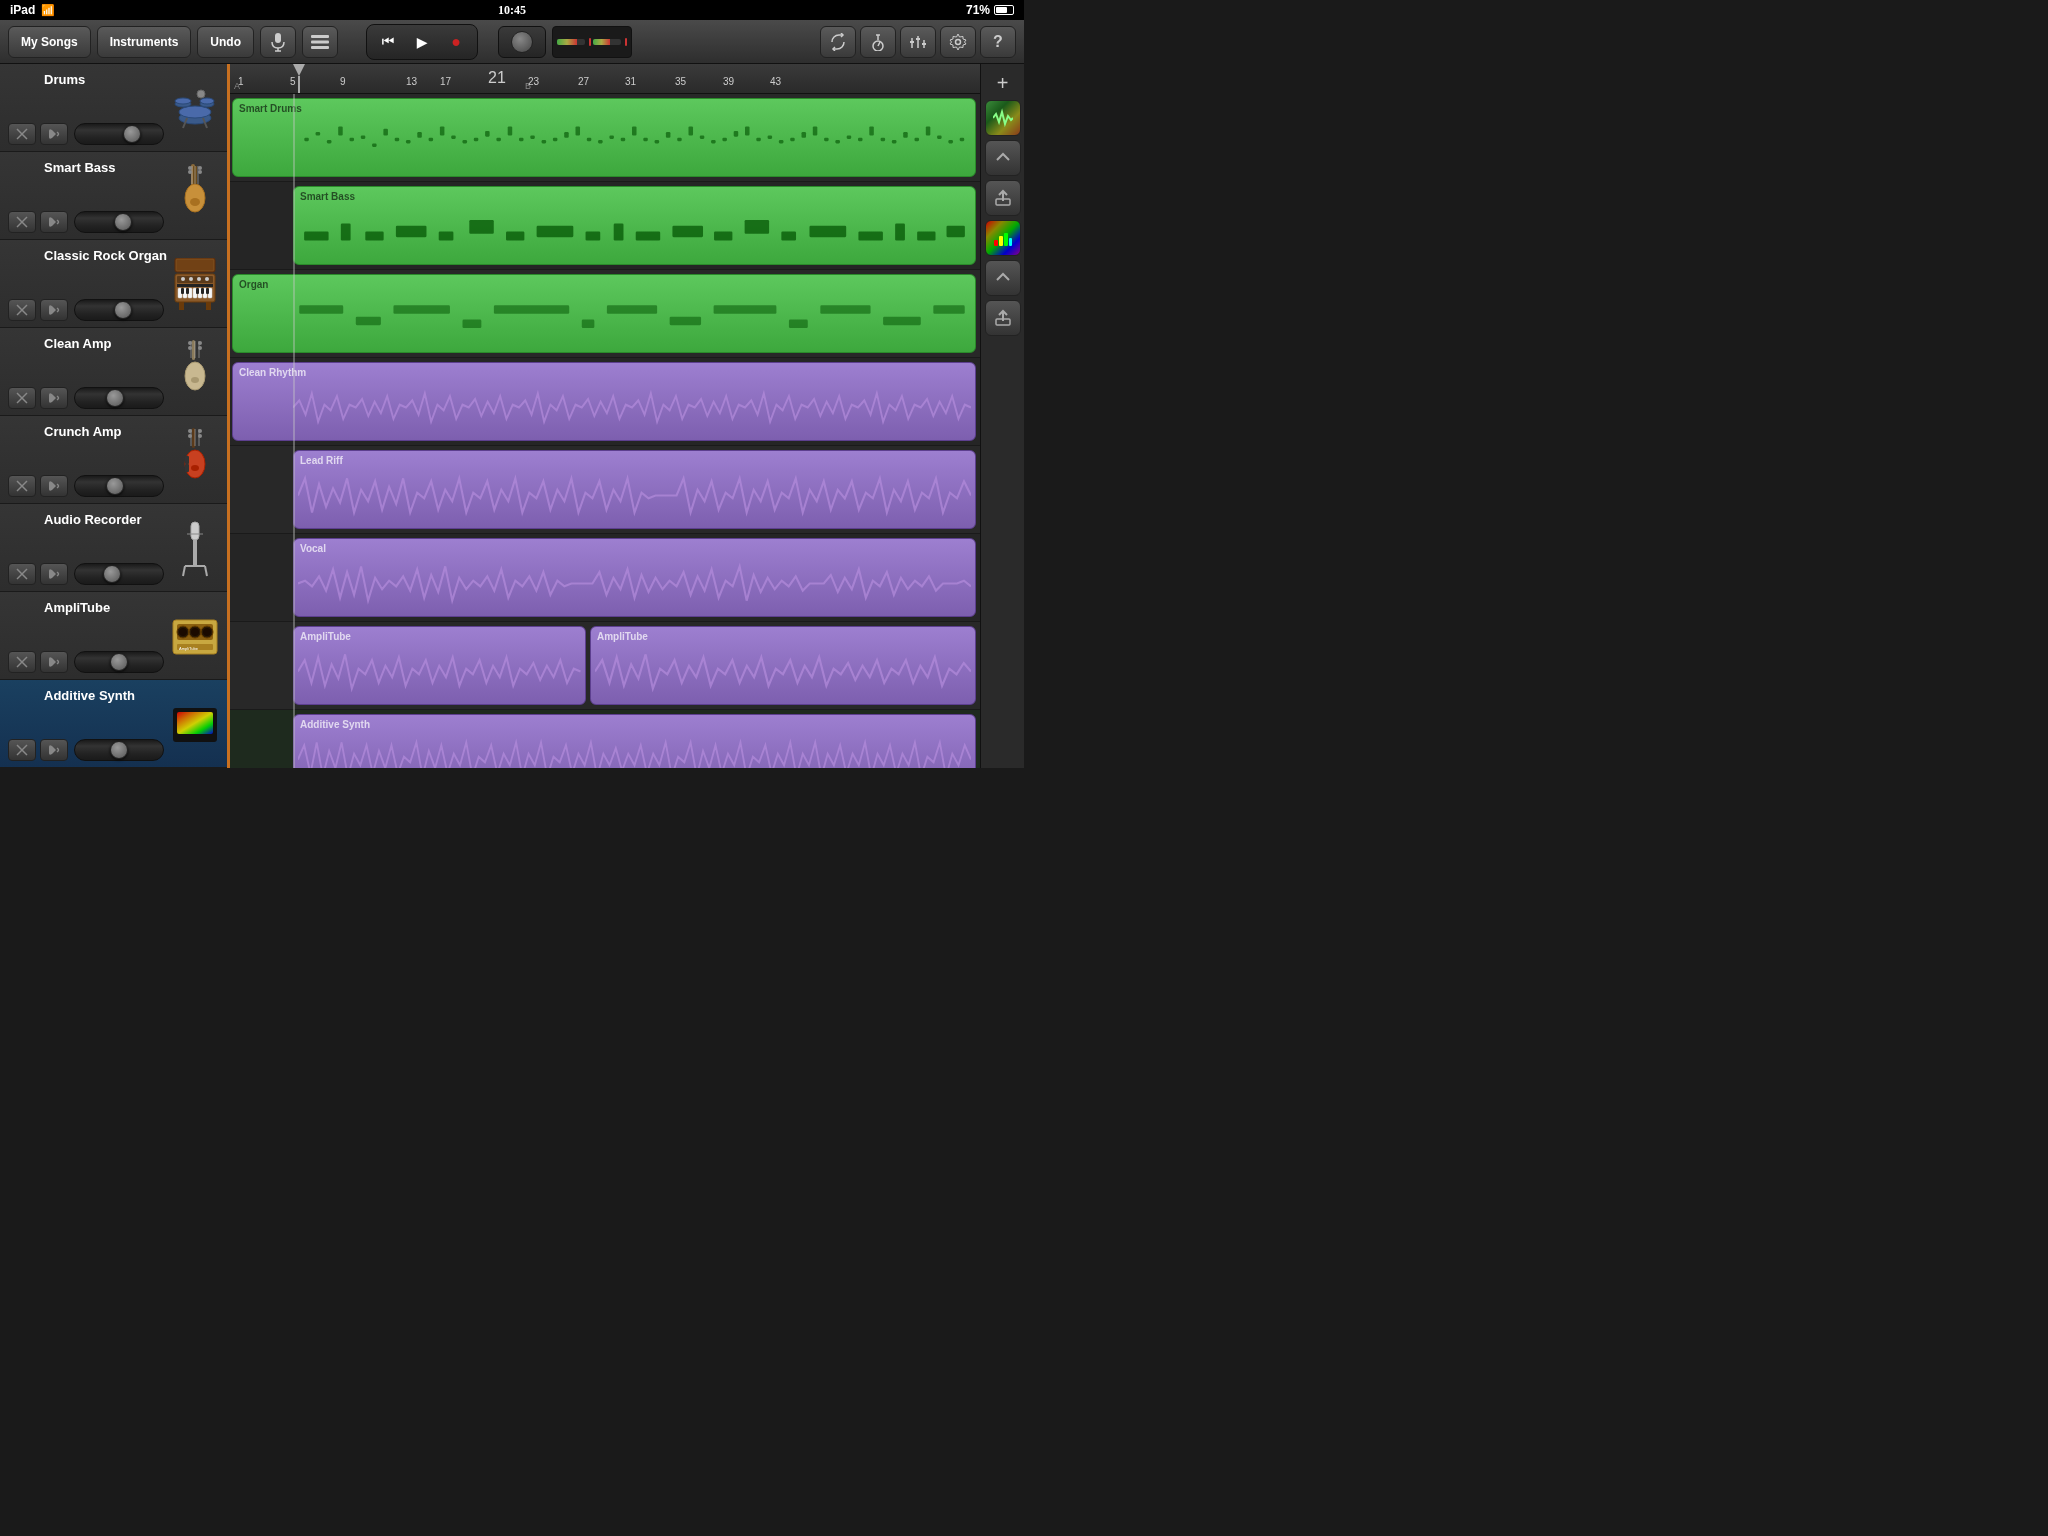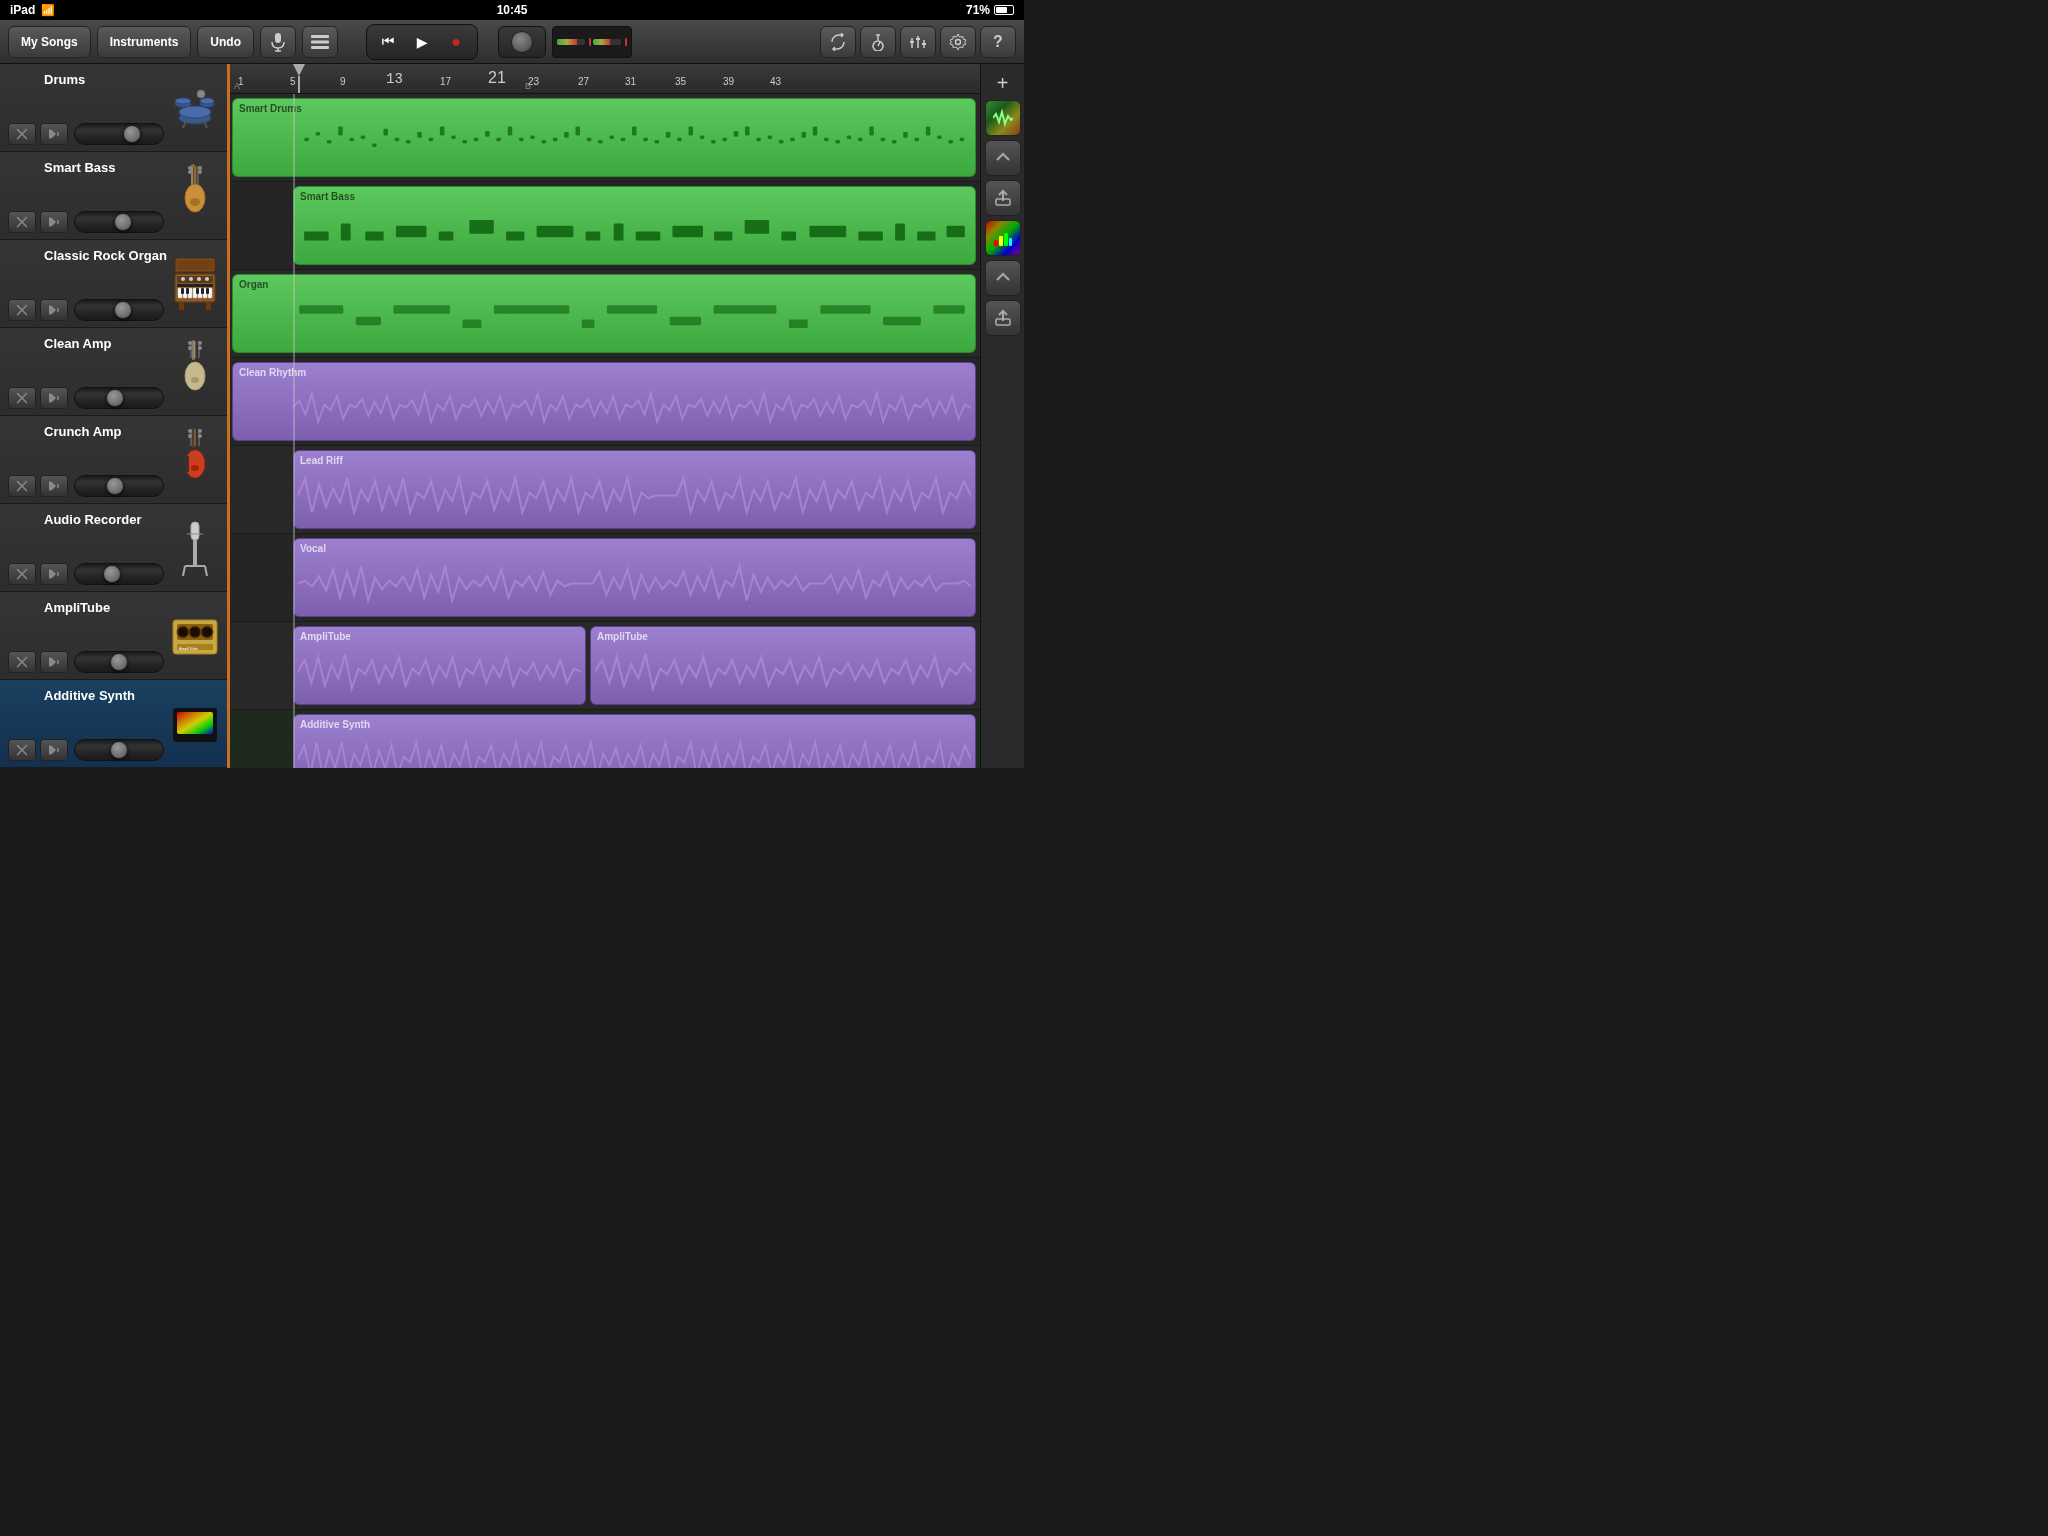--- a/index.html
+++ b/index.html
@@ -18,21 +18,21 @@
       background: #000;
       display: flex;
       align-items: center;
       justify-content: space-between;
       padding: 0 10px;
       color: #fff;
       font-size: 12px;
       font-weight: 600;
     }
     .status-left { display: flex; align-items: center; gap: 6px; }
-    .status-center { position: absolute; left: 50%; transform: translateX(-50%); }
+    .status-center { position: absolute; left: 50%; transform: translateX(-50%); font-family: Liberation Serif, serif; }
     .status-right { display: flex; align-items: center; gap: 4px; }
 
     
     .toolbar {
       height: 44px;
       background: linear-gradient(180deg, #4a4a4a 0%, #2e2e2e 100%);
       display: flex;
       align-items: center;
       padding: 0 8px;
       gap: 6px;
@@ -745,21 +745,21 @@
 
   <div class="timeline-area">
 
     <div class="timeline-ruler">
 
       <span style="position:absolute; left:4px; bottom:2px; color:#888; font-size:9px;">A</span>
 
       <span style="position:absolute; left:8px; bottom:6px; color:#ccc; font-size:10px;">1</span>
       <span style="position:absolute; left:60px; bottom:6px; color:#ccc; font-size:10px;">5</span>
       <span style="position:absolute; left:110px; bottom:6px; color:#ccc; font-size:10px;">9</span>
-      <span style="position:absolute; left:156px; bottom:6px; color:#ccc; font-size:14px;font-family:Liberation Mono, monospace;">13</span>
+      <span style="position:absolute; left:176px; bottom:6px; color:#ccc; font-size:10px;">13</span>
       <span style="position:absolute; left:210px; bottom:6px; color:#ccc; font-size:10px;">17</span>
       <span style="position:absolute; left:258px; bottom:6px; color:#ccc; font-size:16px;">21</span>
 
       <span style="position:absolute; left:295px; bottom:2px; color:#888; font-size:9px;">B</span>
       <span style="position:absolute; left:298px; bottom:6px; color:#ccc; font-size:10px;">23</span>
       <span style="position:absolute; left:348px; bottom:6px; color:#ccc; font-size:10px;">27</span>
       <span style="position:absolute; left:395px; bottom:6px; color:#ccc; font-size:10px;">31</span>
       <span style="position:absolute; left:445px; bottom:6px; color:#ccc; font-size:10px;">35</span>
       <span style="position:absolute; left:493px; bottom:6px; color:#ccc; font-size:10px;text-align:center;">39</span>
       <span style="position:absolute; left:540px; bottom:6px; color:#ccc; font-size:10px;">43</span>

